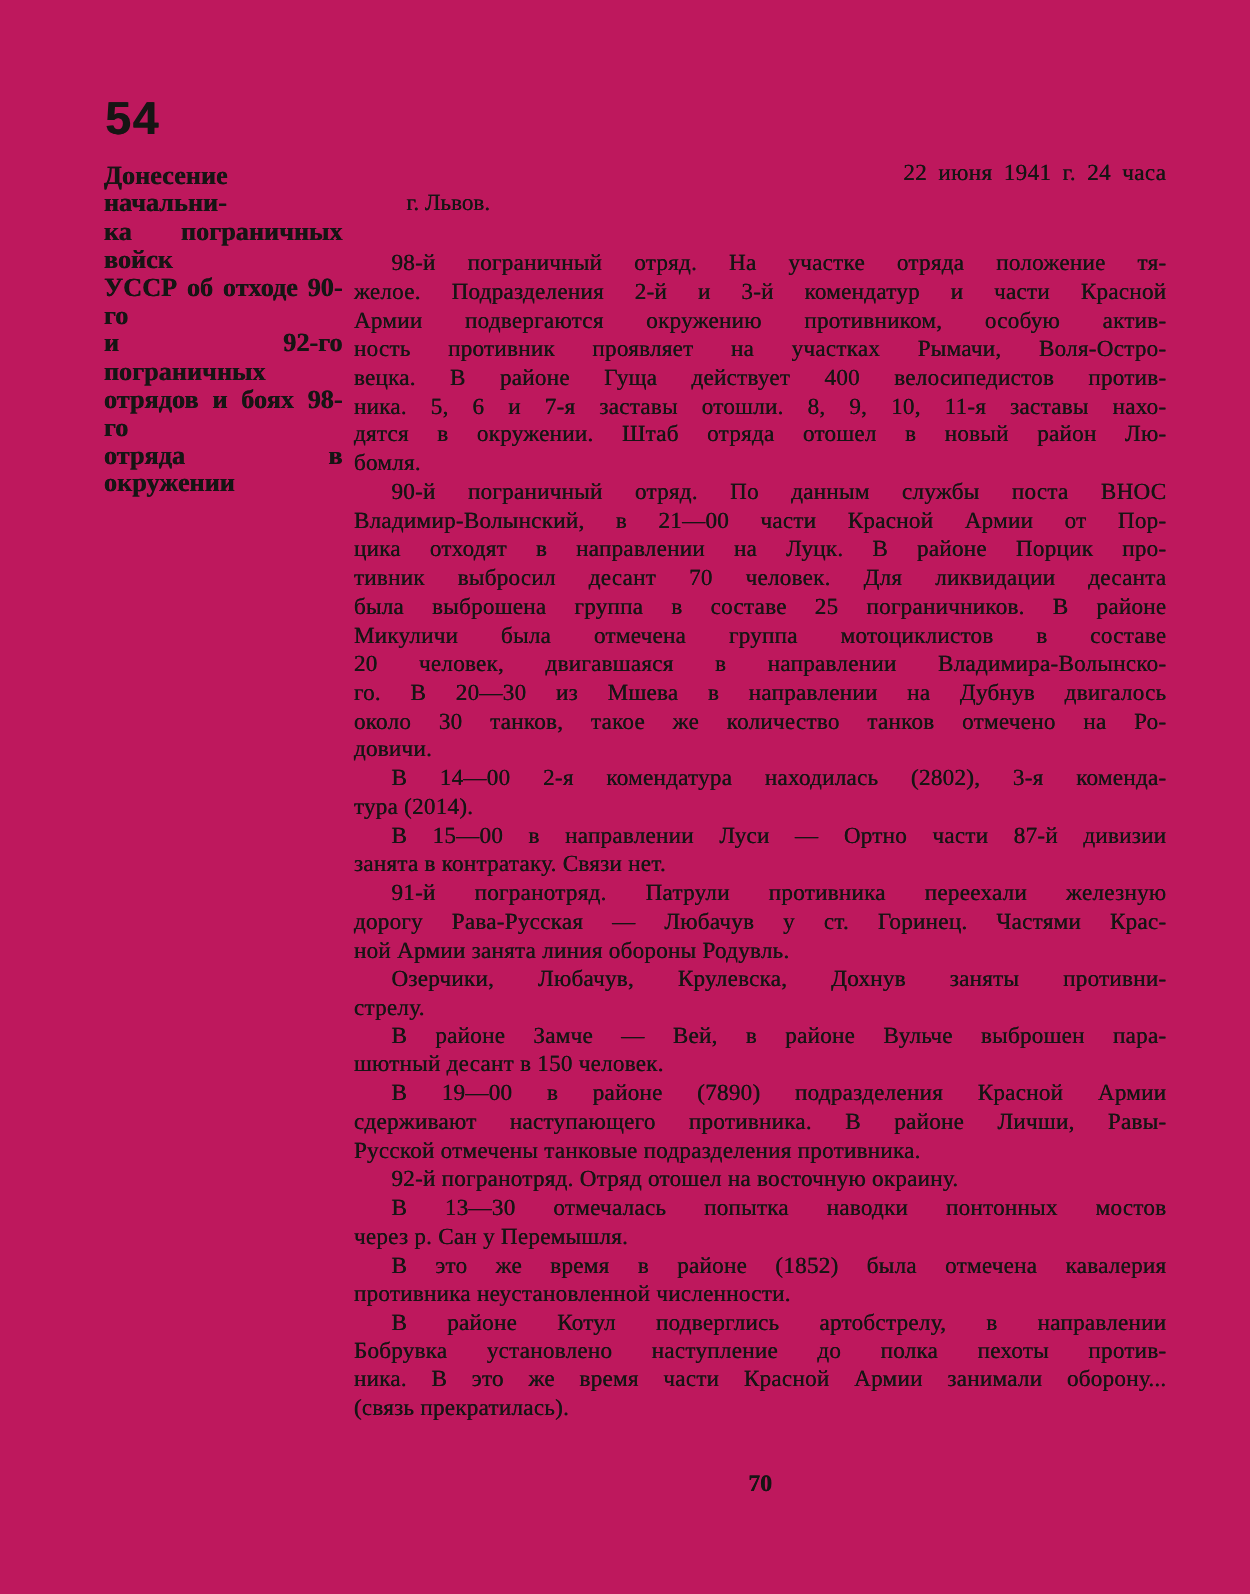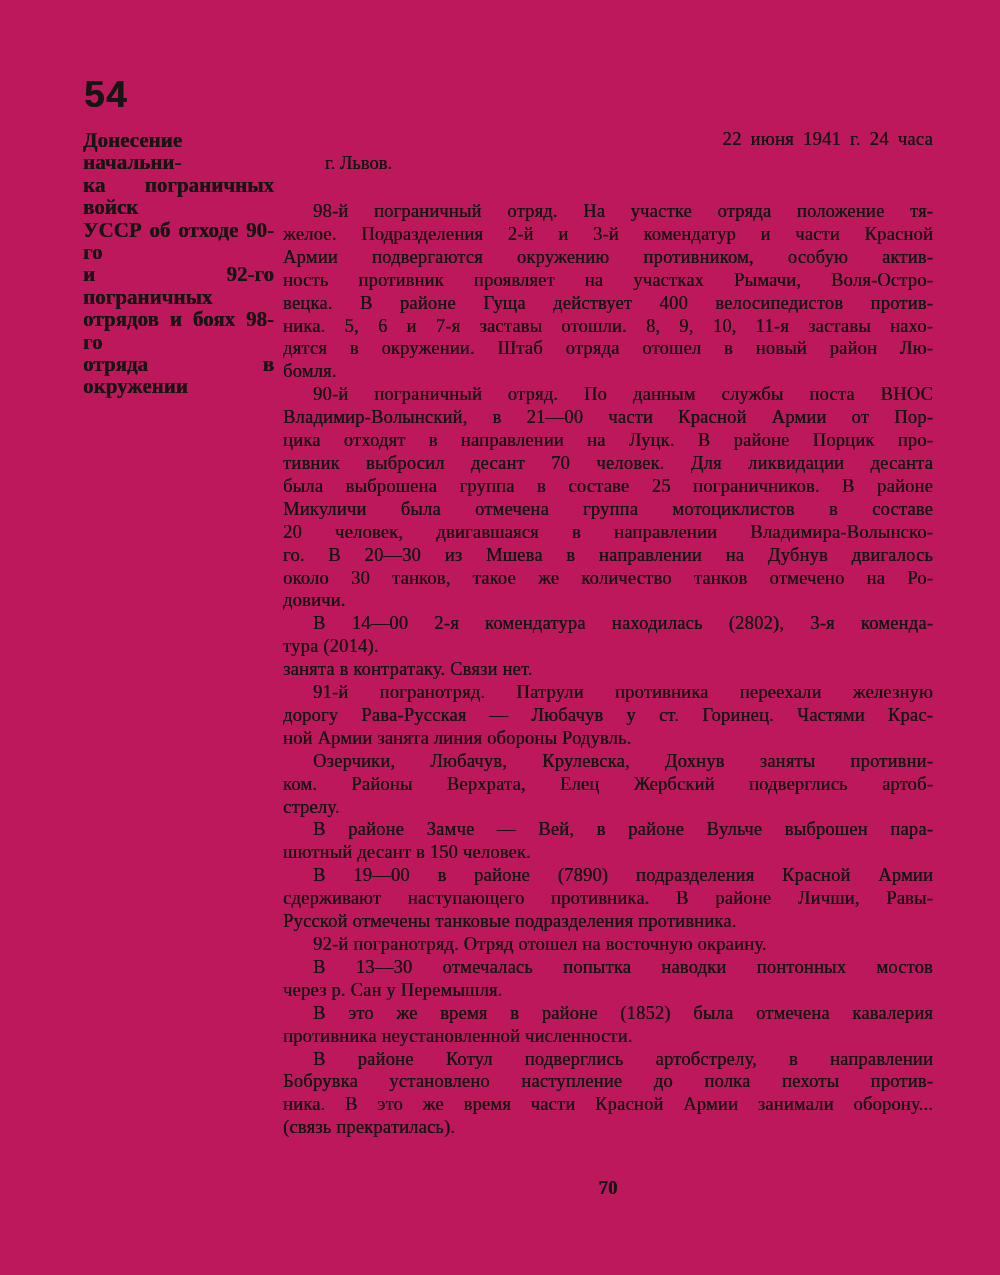--- a/index.html
+++ b/index.html
@@ -122,30 +122,30 @@
           <div class="line">20 человек, двигавшаяся в направлении Владимира-Волынско-</div>
           <div class="line">го. В 20—30 из Мшева в направлении на Дубнув двигалось</div>
           <div class="line">около 30 танков, такое же количество танков отмечено на Ро-</div>
           <div class="line last">довичи.</div>
         </div>
         <div class="para">
           <div class="line first">В 14—00 2-я комендатура находилась (2802), 3-я коменда-</div>
           <div class="line last">тура (2014).</div>
         </div>
         <div class="para">
+          <div class="line first">В 15—00 в направлении Луси — Ортно части 87-й дивизии</div>
           <div class="line last">занята в контратаку. Связи нет.</div>
         </div>
         <div class="para">
           <div class="line first">91-й погранотряд. Патрули противника переехали железную</div>
           <div class="line">дорогу Рава-Русская — Любачув у ст. Горинец. Частями Крас-</div>
           <div class="line last">ной Армии занята линия обороны Родувль.</div>
         </div>
         <div class="para">
           <div class="line first">Озерчики, Любачув, Крулевска, Дохнув заняты противни-</div>
-          <div class="line">ком. Районы Верхрата, Елец Жербский подверглись артоб-</div>
           <div class="line last">стрелу.</div>
         </div>
         <div class="para">
           <div class="line first">В районе Замче — Вей, в районе Вульче выброшен пара-</div>
           <div class="line last">шютный десант в 150 человек.</div>
         </div>
         <div class="para">
           <div class="line first">В 19—00 в районе (7890) подразделения Красной Армии</div>
           <div class="line">сдерживают наступающего противника. В районе Личши, Равы-</div>
           <div class="line last">Русской отмечены танковые подразделения противника.</div>

